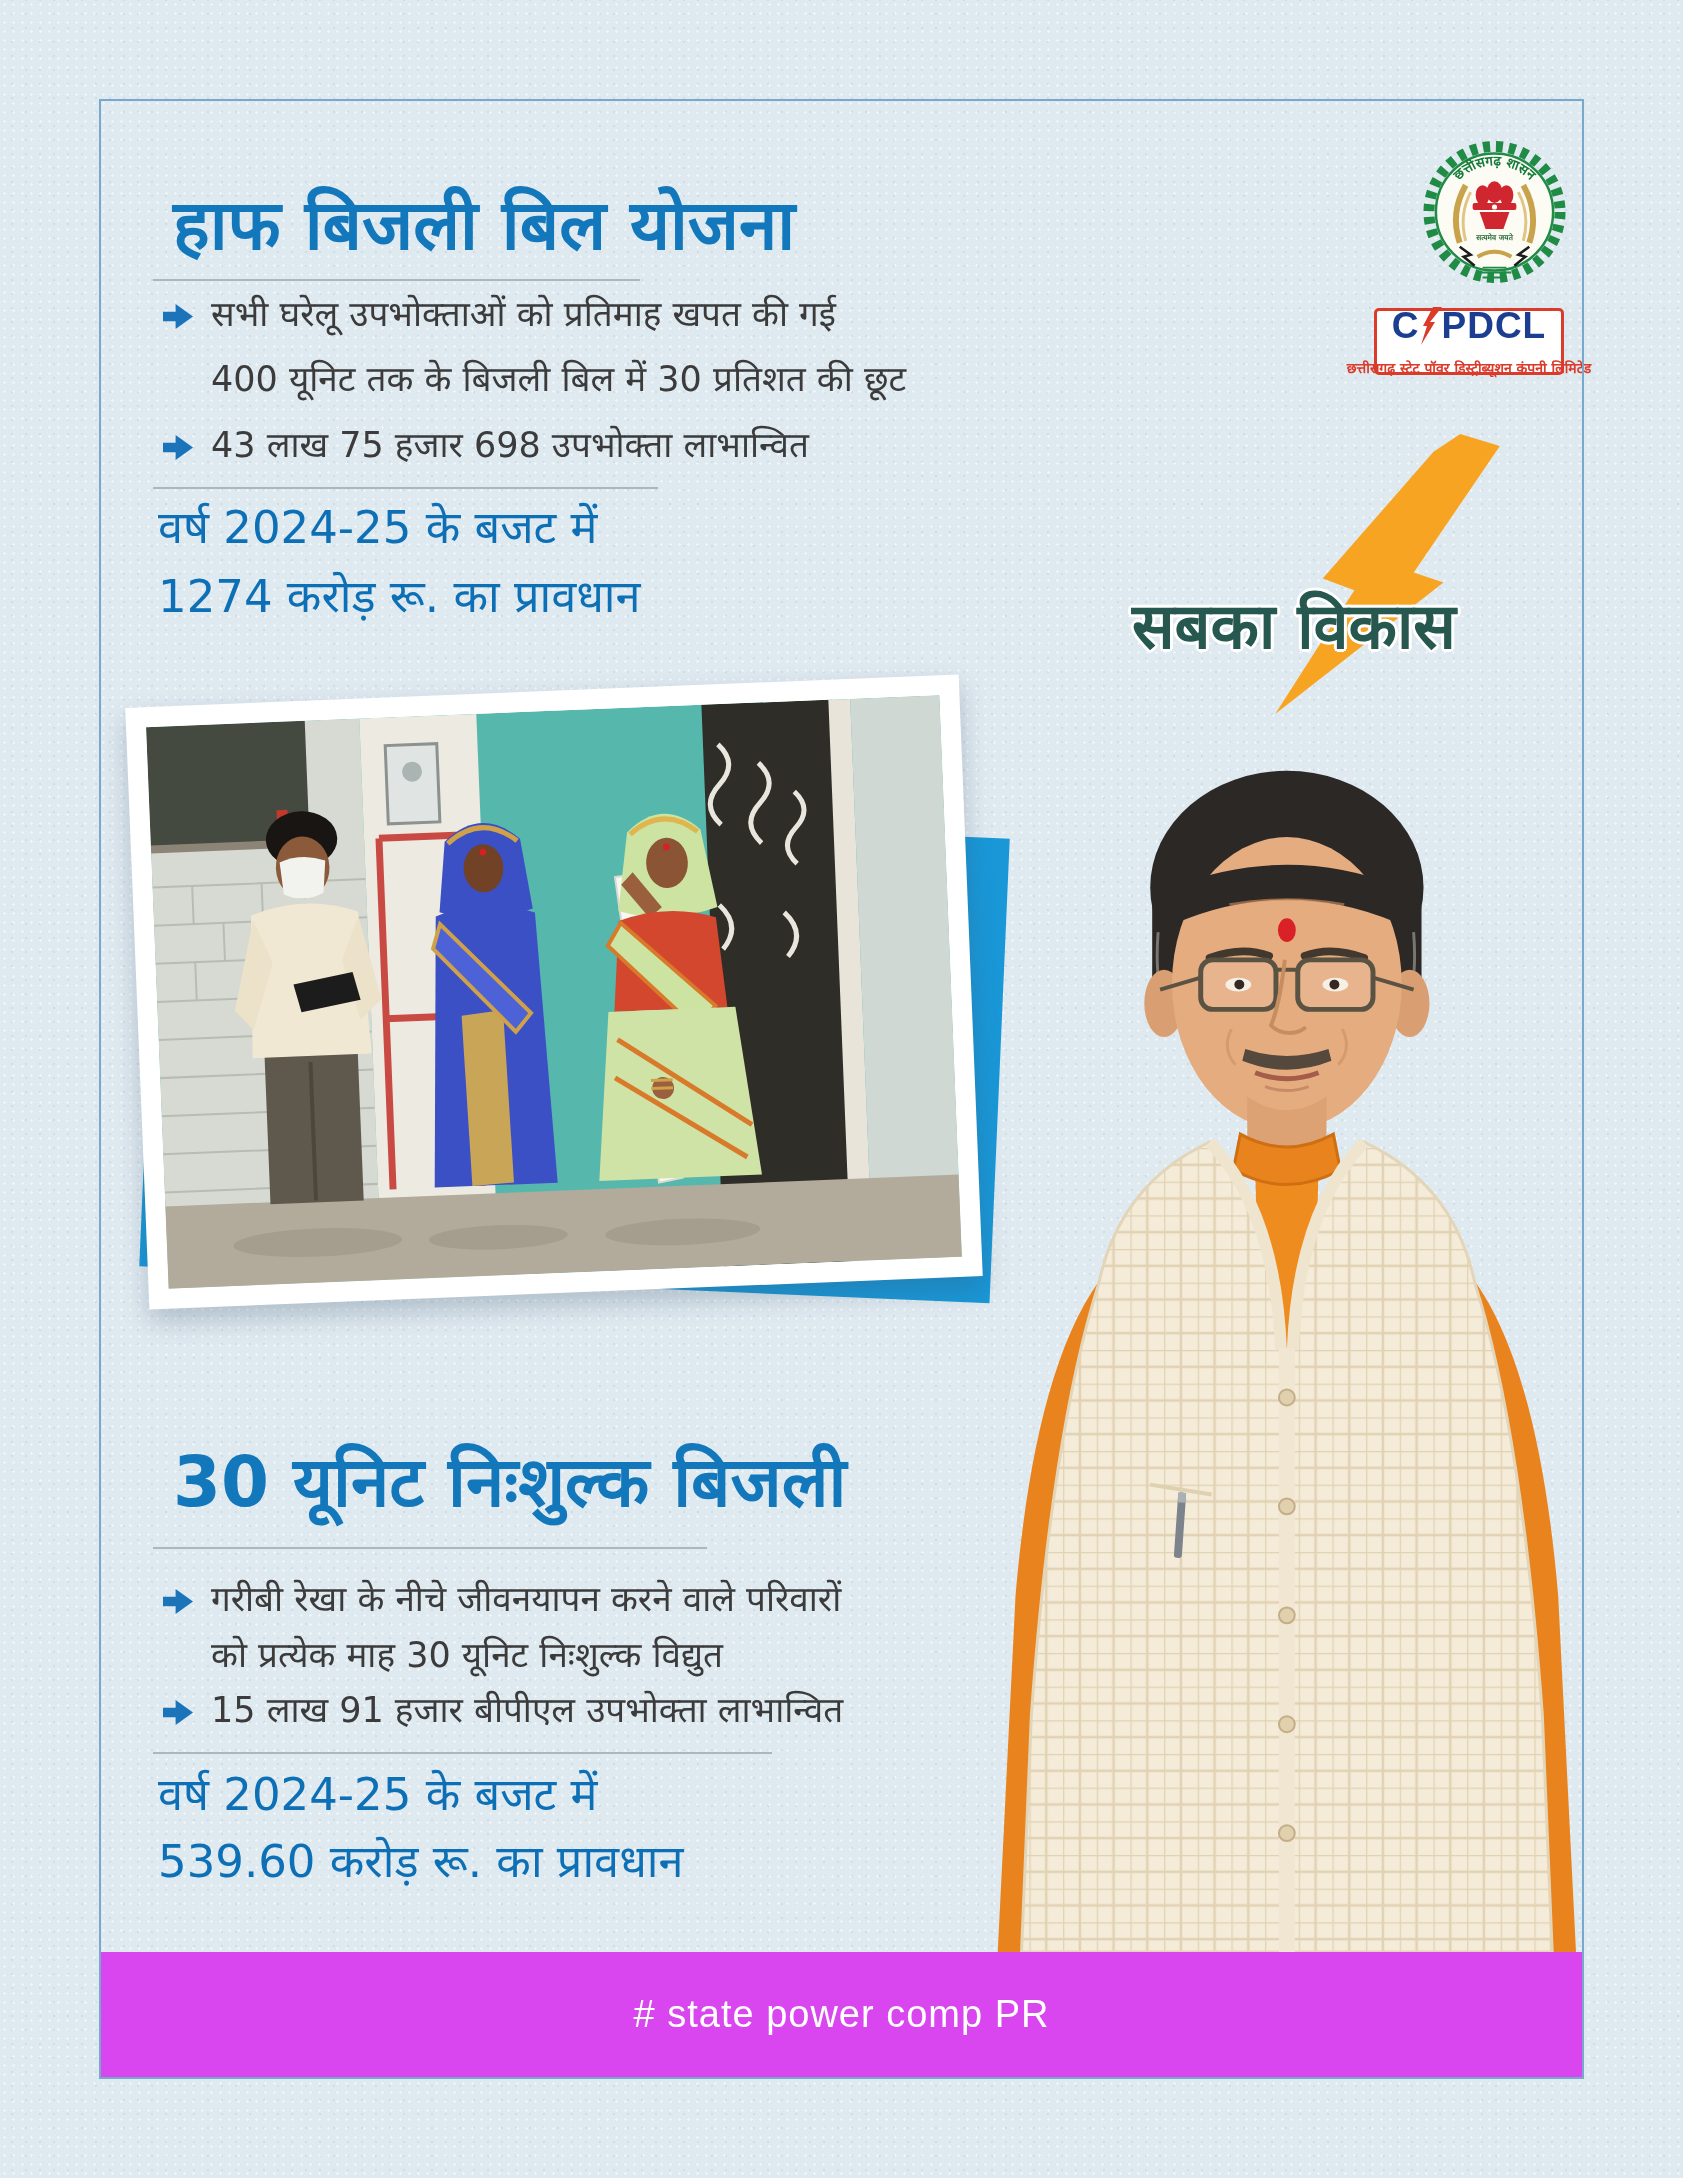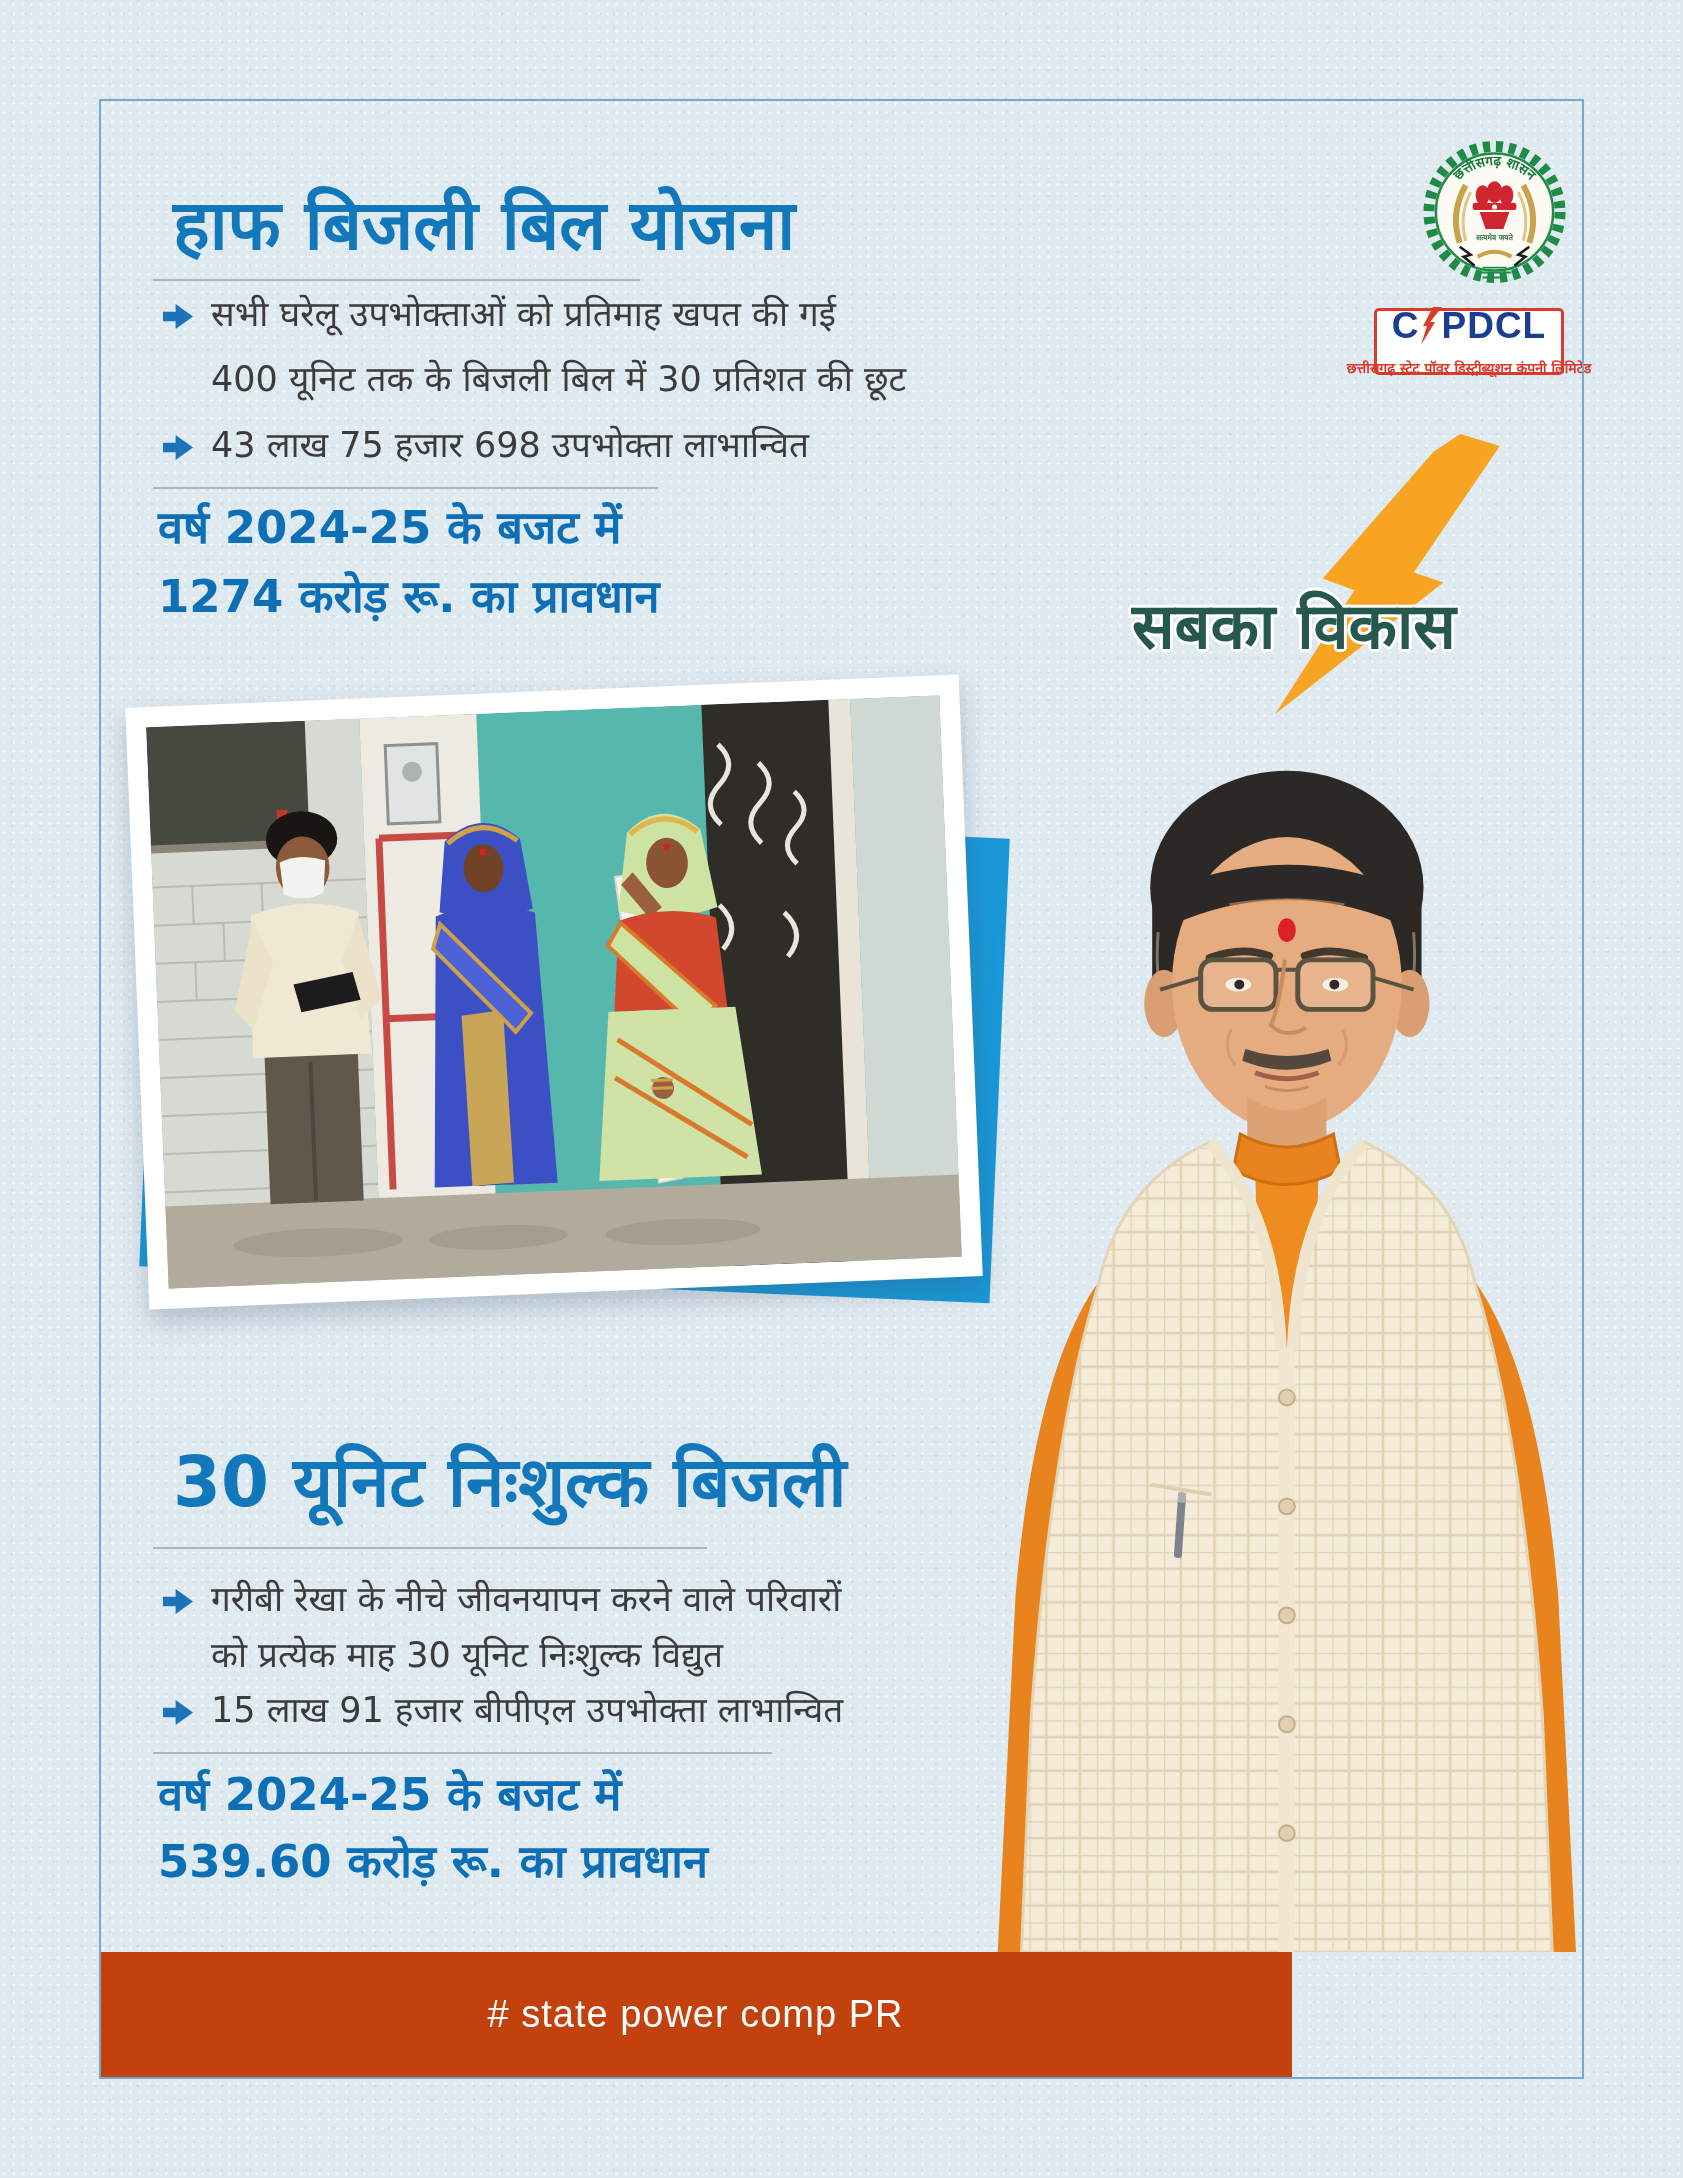--- a/index.html
+++ b/index.html
@@ -17,21 +17,21 @@
     border:2px solid #79a8cd;z-index:40;pointer-events:none}
 
   
   .title{position:absolute;color:#1277bb;font-weight:800;font-size:69px;line-height:1.1;white-space:nowrap;z-index:5}
   .rule{position:absolute;height:2px;background:#aab7bf;z-index:5}
   .b-row{position:absolute;display:flex;align-items:flex-start;z-index:5;white-space:nowrap}
   .arrow{width:30px;height:27px;background:#1b74ba;margin-top:10px;margin-right:18px;flex:0 0 auto;
     clip-path:polygon(0 32%,42% 32%,42% 4%,100% 50%,42% 96%,42% 68%,0 68%)}
   .arrow.spacer{visibility:hidden}
   .b-text{font-size:35px;color:#3b3b3b;font-weight:500;line-height:1.2}
-  .budget{position:absolute;color:#0d6fb5;font-weight:700;font-size:45px;line-height:1.1;white-space:nowrap;z-index:5}
+  .budget{position:absolute;color:#0d6fb5;font-weight:400;font-size:45px;line-height:1.1;white-space:nowrap;z-index:5}
 
   
   .emblem{position:absolute;left:1420px;top:135px;width:149px;height:154px;z-index:6}
   .cspdcl{position:absolute;left:1374px;top:308px;width:190px;height:67px;background:#fff;
     border:3px solid #da3b2b;border-radius:5px;z-index:6;display:flex;flex-direction:column;
     align-items:center;justify-content:center;box-sizing:border-box;padding:2px 4px}
   .cspdcl-row{display:flex;align-items:center;line-height:1}
   .cspdcl-letters{font-family:"Liberation Sans",sans-serif;font-weight:800;font-size:37px;color:#1b3e91;letter-spacing:1px}
   .cspdcl-tag{font-size:14px;font-weight:700;color:#da3b2b;white-space:nowrap;margin-top:13px}
 
@@ -48,21 +48,21 @@
   .photo-blue{position:absolute;left:149px;top:820px;width:851px;height:465px;background:#1a97d7;
     transform:rotate(2.5deg);z-index:2}
   .photo-frame{position:absolute;left:137px;top:691px;width:834px;height:602px;background:#ffffff;
     transform:rotate(-2.3deg);box-shadow:0 12px 26px rgba(50,80,105,.28);z-index:3}
   .photo-frame svg{position:absolute;left:20px;top:20px;width:794px;height:562px}
 
   
   .cm{position:absolute;left:861px;top:744px;width:723px;height:1208px;z-index:5}
 
   
-  .footer-bar{position:absolute;left:99px;top:1952px;width:1193px;height:125px;background:#c2410c;
+  .footer-bar{position:absolute;left:99px;top:1952px;width:1485px;height:125px;background:#d946ef;
     z-index:30;display:flex;align-items:center;justify-content:center}
   .footer-text{font-family:"Liberation Sans",sans-serif;color:#ffffff;font-size:38px;letter-spacing:1px}
 </style>
 </head>
 <body>
 
 <div class="frame"></div>
 
 <div class="title" style="left:173px;top:188px">हाफ बिजली बिल योजना</div>
 <div class="rule" style="left:153px;top:279px;width:487px"></div>

